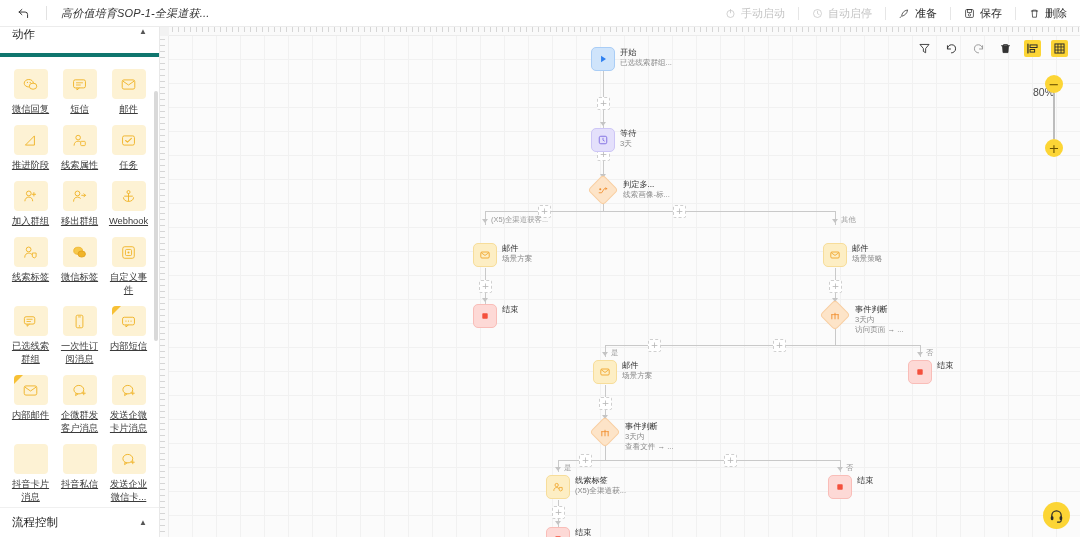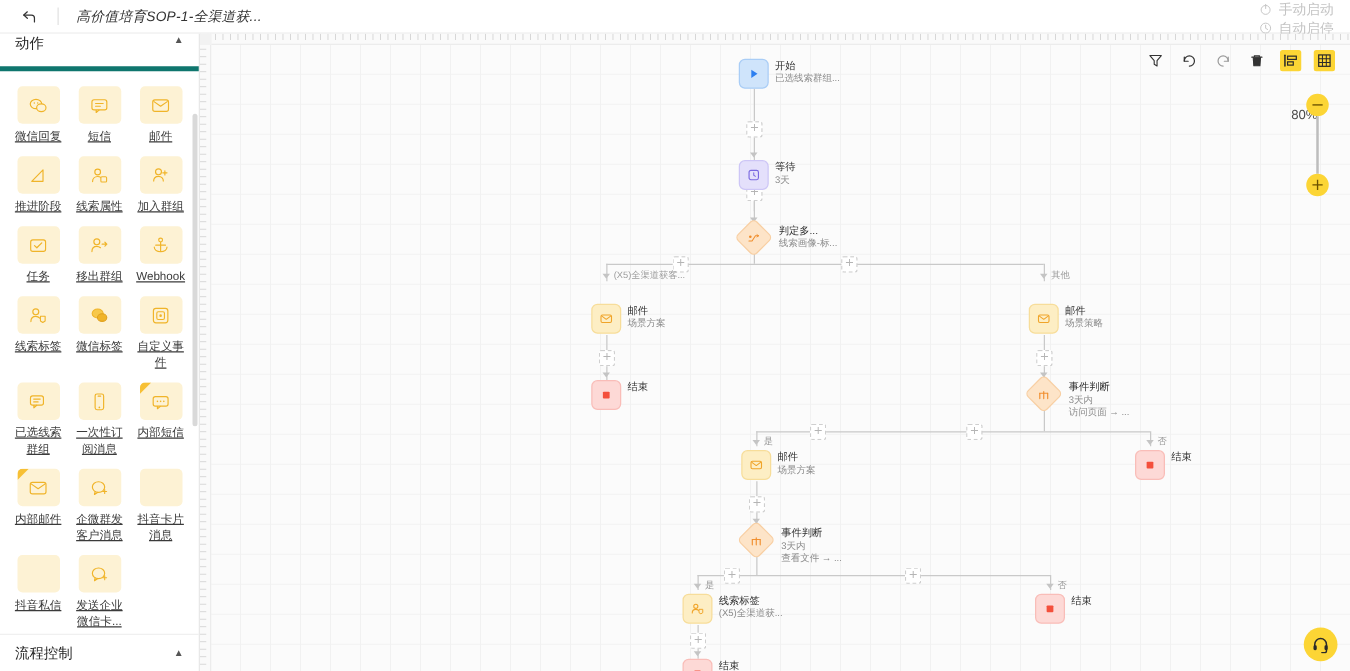--- a/index.html
+++ b/index.html
@@ -19,21 +19,21 @@
   }
   .back-btn {
     width: 46px; height:27px; display:flex; align-items:center; justify-content:center;
     cursor:pointer;
   }
   .divider-v { width:1px; height:14px; background:#e2e2e2; }
   .doc-title {
     margin-left:14px; font-size:11px; color:#333; letter-spacing:.2px;
     white-space:nowrap; overflow:hidden;font-style:italic;
   }
-  .top-actions { margin-left:auto; display:flex; align-items:center; height:27px;flex-direction:column; }
+  .top-actions { margin-left:auto; display:flex; align-items:center; height:27px; }
   .top-act {
     display:flex; align-items:center; gap:5px;
     padding:0 13px; height:27px; font-size:11px; color:#2b2b2b; cursor:pointer;
     white-space:nowrap;
   }
   .top-act.disabled { color:#c4c4c4; cursor:default; }
   .top-act .ic { display:flex; align-items:center; }
   .top-sep { width:1px; height:13px; background:#e6e6e6; }
 
   
@@ -310,36 +310,36 @@
                 <path d="M3.6 15.6 c0-3 2.2-4.8 4.8-4.8 c1.2 0 2.3.4 3.1 1.1" fill="none" stroke="#f0b429" stroke-width="1.1" stroke-linecap="round"></path>
                 <rect x="11.4" y="11" width="5.4" height="5" rx="1" fill="#fdf2d4" stroke="#f0b429" stroke-width="1.05"></rect>
               </svg>
           </div>
           <div class="lbl">线索属性</div>
         </div>
 
         <div class="gitem">
           <div class="tile">
             <svg width="17" height="17" viewBox="0 0 20 20">
+                <rect x="3" y="4.6" width="14" height="10.8" rx="2" fill="none" stroke="#f0b429" stroke-width="1.1"></rect>
+                <path d="M6.6 10 L8.8 12 L13.4 7.4" fill="none" stroke="#f0b429" stroke-width="1.2" stroke-linecap="round" stroke-linejoin="round"></path>
+              </svg>
+          </div>
+          <div class="lbl">任务</div>
+        </div>
+
+        <div class="gitem">
+          <div class="tile">
+            <svg width="17" height="17" viewBox="0 0 20 20">
                 <circle cx="8" cy="6.4" r="2.8" fill="none" stroke="#f0b429" stroke-width="1.1"></circle>
                 <path d="M3.4 15.6 c0-3 2-4.9 4.6-4.9 c2.6 0 4.6 1.9 4.6 4.9" fill="none" stroke="#f0b429" stroke-width="1.1"></path>
                 <path d="M14 5.4 V9.4 M12 7.4 H16" stroke="#f0b429" stroke-width="1.1" stroke-linecap="round"></path>
               </svg>
           </div>
           <div class="lbl">加入群组</div>
-        </div>
-
-        <div class="gitem">
-          <div class="tile">
-            <svg width="17" height="17" viewBox="0 0 20 20">
-                <rect x="3" y="4.6" width="14" height="10.8" rx="2" fill="none" stroke="#f0b429" stroke-width="1.1"></rect>
-                <path d="M6.6 10 L8.8 12 L13.4 7.4" fill="none" stroke="#f0b429" stroke-width="1.2" stroke-linecap="round" stroke-linejoin="round"></path>
-              </svg>
-          </div>
-          <div class="lbl">任务</div>
         </div>
 
         <div class="gitem">
           <div class="tile">
             <svg width="17" height="17" viewBox="0 0 20 20">
                 <circle cx="7.6" cy="6.4" r="2.8" fill="none" stroke="#f0b429" stroke-width="1.1"></circle>
                 <path d="M3 15.6 c0-3 2-4.9 4.6-4.9 c1.3 0 2.5.5 3.4 1.3" fill="none" stroke="#f0b429" stroke-width="1.1" stroke-linecap="round"></path>
                 <path d="M12.6 8.6 H17 M15.2 6.8 L17 8.6 L15.2 10.4" fill="none" stroke="#f0b429" stroke-width="1.1" stroke-linecap="round" stroke-linejoin="round"></path>
               </svg>
           </div>
@@ -437,20 +437,30 @@
           <div class="tile">
             <svg width="17" height="17" viewBox="0 0 20 20">
                 <ellipse cx="9.2" cy="9" rx="5.8" ry="5" fill="none" stroke="#f0b429" stroke-width="1.1"></ellipse>
                 <path d="M6 13 L5.4 16 L8.6 13.8" fill="none" stroke="#f0b429" stroke-width="1.1" stroke-linejoin="round"></path>
                 <path d="M15 11.4 V15 M13.2 13.2 H16.8" stroke="#f0b429" stroke-width="1.05" stroke-linecap="round"></path>
               </svg>
           </div>
           <div class="lbl">企微群发客户消息</div>
         </div>
 
+        <div class="gitem">
+          <div class="tile">
+            <svg width="17" height="17" viewBox="0 0 20 20">
+                <ellipse cx="9.2" cy="9" rx="5.8" ry="5" fill="none" stroke="#f0b429" stroke-width="1.1"></ellipse>
+                <path d="M6 13 L5.4 16 L8.6 13.8" fill="none" stroke="#f0b429" stroke-width="1.1" stroke-linejoin="round"></path>
+                <path d="M15 11.4 V15 M13.2 13.2 H16.8" stroke="#f0b429" stroke-width="1.05" stroke-linecap="round"></path>
+              </svg>
+          </div>
+          <div class="lbl">发送企微卡片消息</div>
+        </div>
 
         <div class="gitem">
           <div class="tile"></div>
           <div class="lbl">抖音卡片消息</div>
         </div>
 
         <div class="gitem">
           <div class="tile"></div>
           <div class="lbl">抖音私信</div>
         </div>

